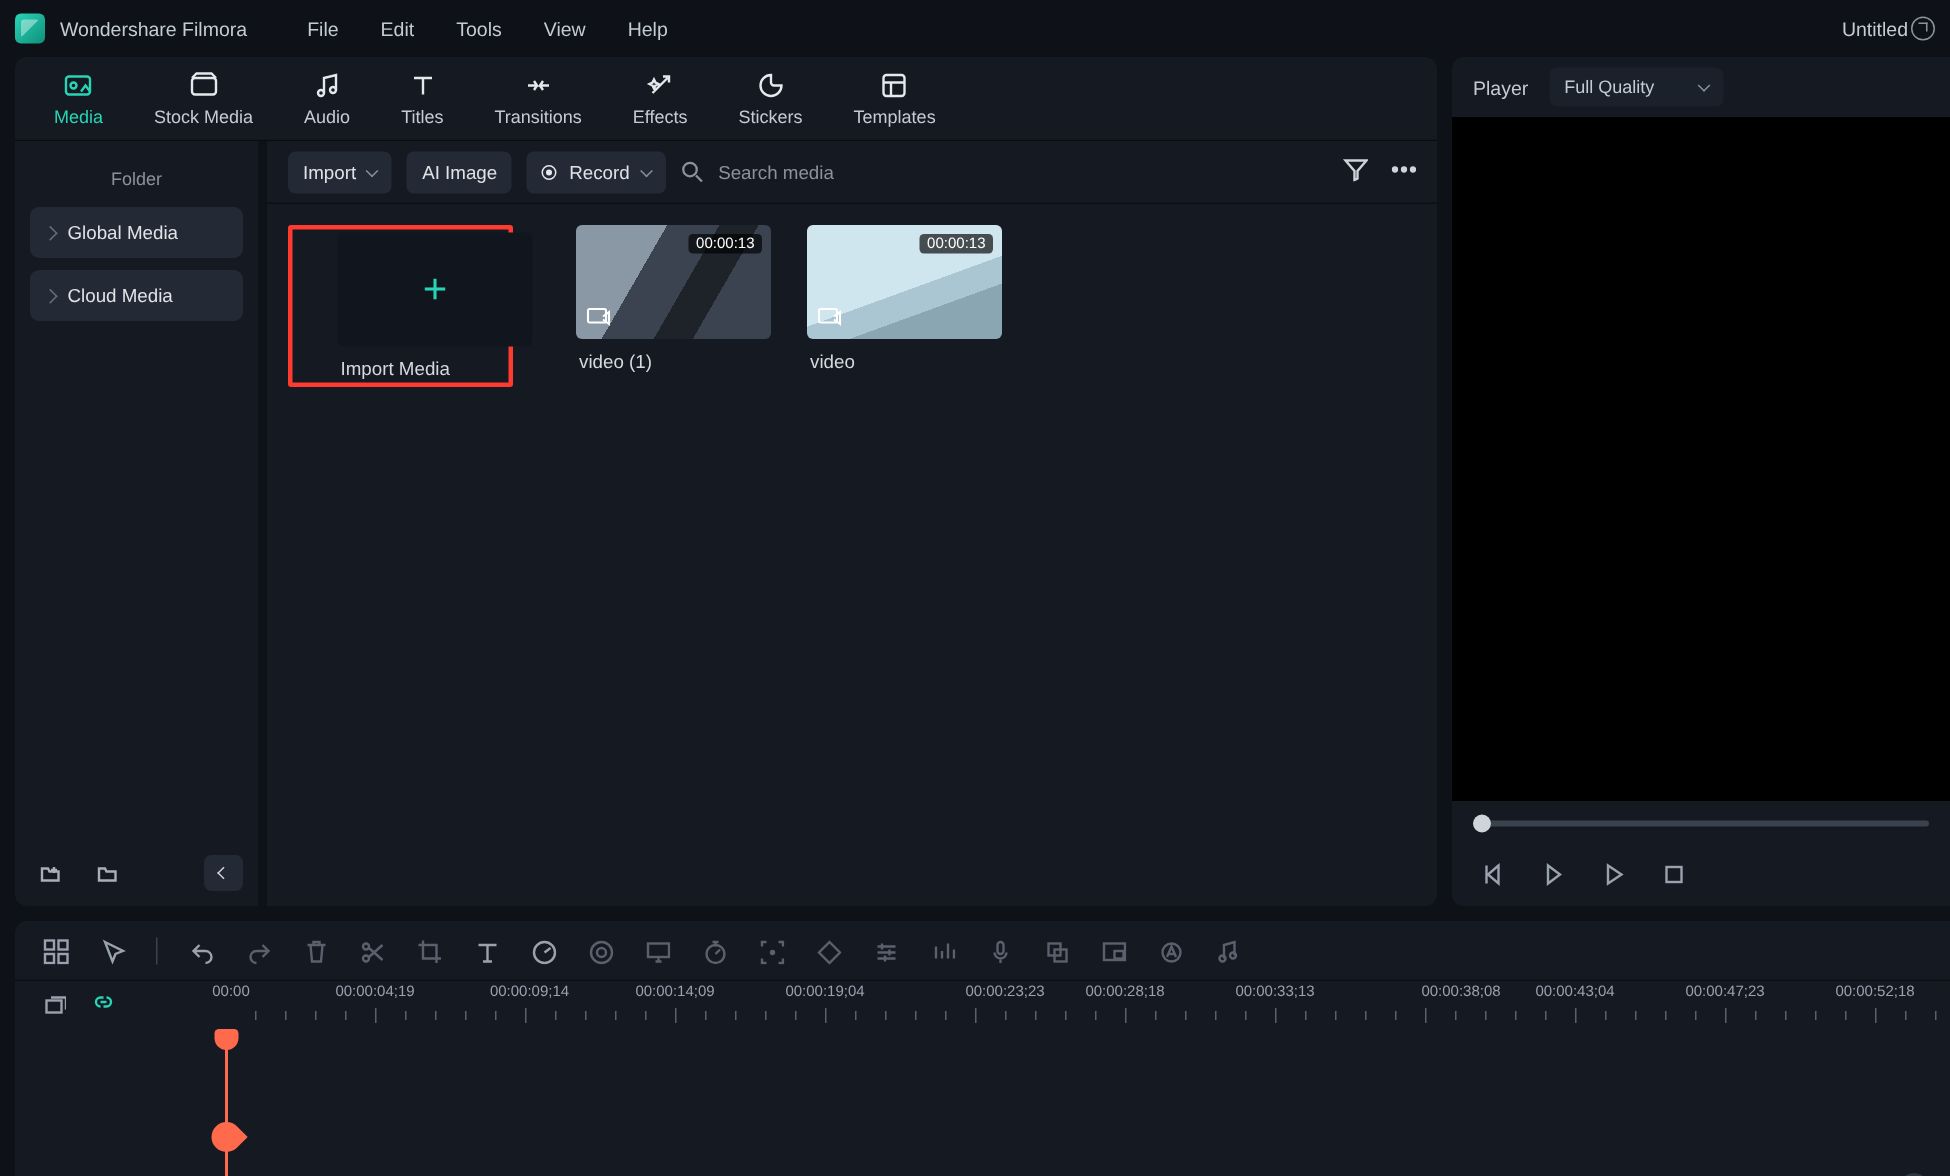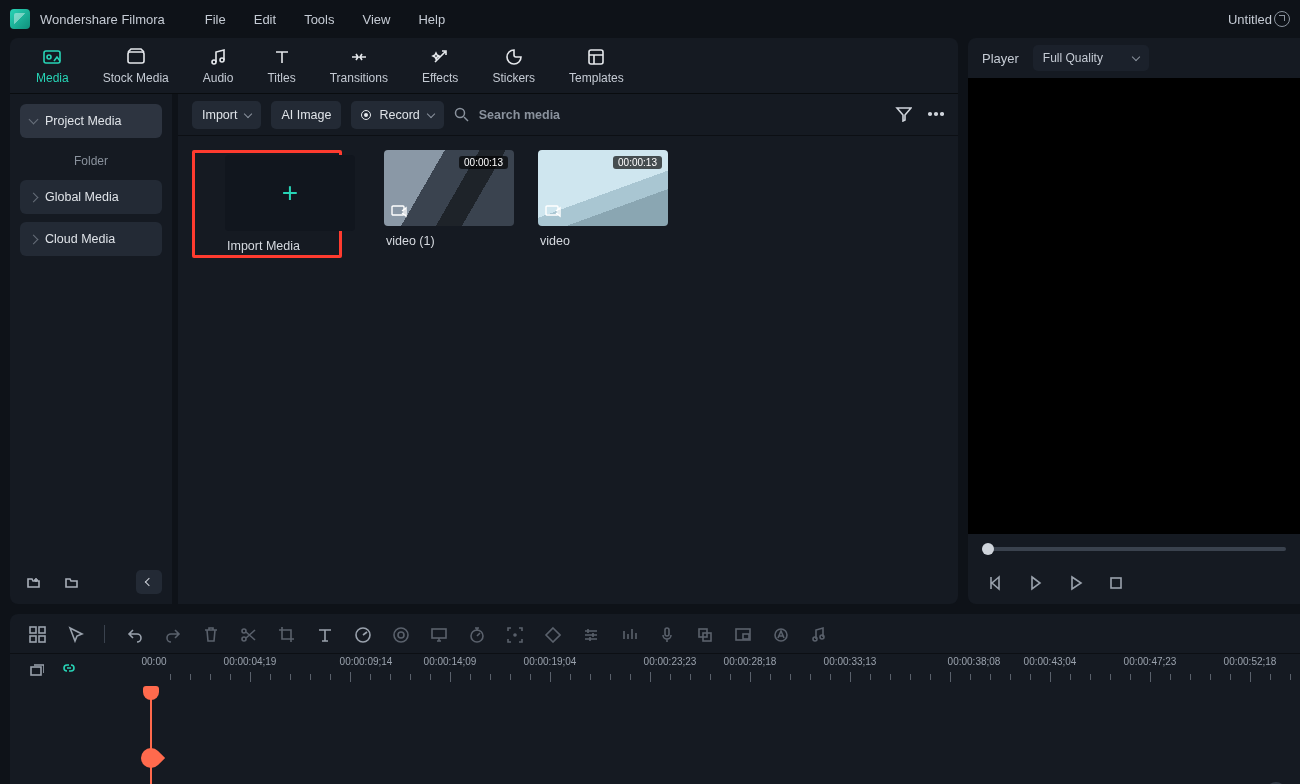--- a/index.html
+++ b/index.html
@@ -55,21 +55,21 @@
   .collapse{margin-left:auto;}
   .collapse .chev{width:6px;height:6px;border-left:1.5px solid #cfd4db;border-bottom:1.5px solid #cfd4db;transform:rotate(45deg);}
 
   .content{flex:1;background:var(--panel);border-radius:0 0 8px 0;display:flex;flex-direction:column;min-width:0;}
   .toolbar{height:42px;display:flex;align-items:center;gap:10px;padding:0 14px;border-bottom:1px solid #0006;}
   .pill{background:var(--panel3);height:28px;border-radius:5px;display:flex;align-items:center;padding:0 10px;font-size:12.5px;color:#dfe3e8;gap:8px;cursor:pointer;}
   .pill .chev{width:6px;height:6px;border-right:1.5px solid var(--muted);border-bottom:1.5px solid var(--muted);transform:rotate(45deg);margin-top:-2px;}
   .rec-dot{width:10px;height:10px;border:1.5px solid #e5e8ec;border-radius:50%;position:relative;}
   .rec-dot::after{content:"";position:absolute;inset:2px;background:#e5e8ec;border-radius:50%;}
   .search{display:flex;align-items:center;gap:8px;color:var(--muted);font-size:12.5px;}
-  .search input{background:transparent;border:none;outline:none;color:var(--text);font-size:12.5px;width:180px;font-weight:bold;}
+  .search input{background:transparent;border:none;outline:none;color:var(--text);font-size:12.5px;width:180px;}
   .search input::placeholder{color:var(--muted);}
   .toolbar .right{margin-left:auto;display:flex;align-items:center;gap:14px;}
   .icon-btn svg{width:18px;height:18px;stroke:#cfd4db;fill:none;stroke-width:1.6;}
 
   .grid{padding:14px;display:flex;gap:14px;align-items:flex-start;}
   .card{width:112px;margin-left:28px;}
   .thumb{width:130px;height:76px;border-radius:4px;background:#2a3340;position:relative;overflow:hidden;}
   .thumb.import{background:#11161e;display:flex;align-items:center;justify-content:center;}
   .plus{color:var(--accent);font-size:28px;font-weight:200;line-height:1;}
   .highlight-box{border:3px solid var(--highlight);padding:2px;border-radius:2px;}
@@ -188,24 +188,20 @@
             <rect x="3" y="3" width="14" height="14" rx="2"></rect>
             <path d="M3 8h14M8 8v9"></path>
           </svg>
         <span>Templates</span>
       </div>
     </div>
 
     <div class="body-row">
 
       <div class="sidebar">
-        <div class="side-btn selected">
-          <span class="chev"></span>
-          <span>Project Media</span>
-        </div>
         <div class="side-label">Folder</div>
         <div class="side-btn">
           <span class="chev"></span>
           <span>Global Media</span>
         </div>
         <div class="side-btn">
           <span class="chev"></span>
           <span>Cloud Media</span>
         </div>
         <div class="sidebar-footer">
@@ -468,21 +464,21 @@
     <div class="ruler">
       <div class="ruler-track" id="ruler">
           <div class="tick-label" style="left: 4px;">00:00</div>
           <div class="tick big" style="left: 100px;"></div>
           <div class="tick-label" style="left: 100px;">00:00:04;19</div>
           <div class="tick" style="left: 20px;"></div>
           <div class="tick" style="left: 40px;"></div>
           <div class="tick" style="left: 60px;"></div>
           <div class="tick" style="left: 80px;"></div>
           <div class="tick big" style="left: 200px;"></div>
-          <div class="tick-label" style="left: 216px;">00:00:09;14</div>
+          <div class="tick-label" style="left: 203px;">00:00:09;14</div>
           <div class="tick" style="left: 120px;"></div>
           <div class="tick" style="left: 140px;"></div>
           <div class="tick" style="left: 160px;"></div>
           <div class="tick" style="left: 180px;"></div>
           <div class="tick big" style="left: 300px;"></div>
           <div class="tick-label" style="left: 300px;">00:00:14;09</div>
           <div class="tick" style="left: 220px;"></div>
           <div class="tick" style="left: 240px;"></div>
           <div class="tick" style="left: 260px;"></div>
           <div class="tick" style="left: 280px;"></div>

